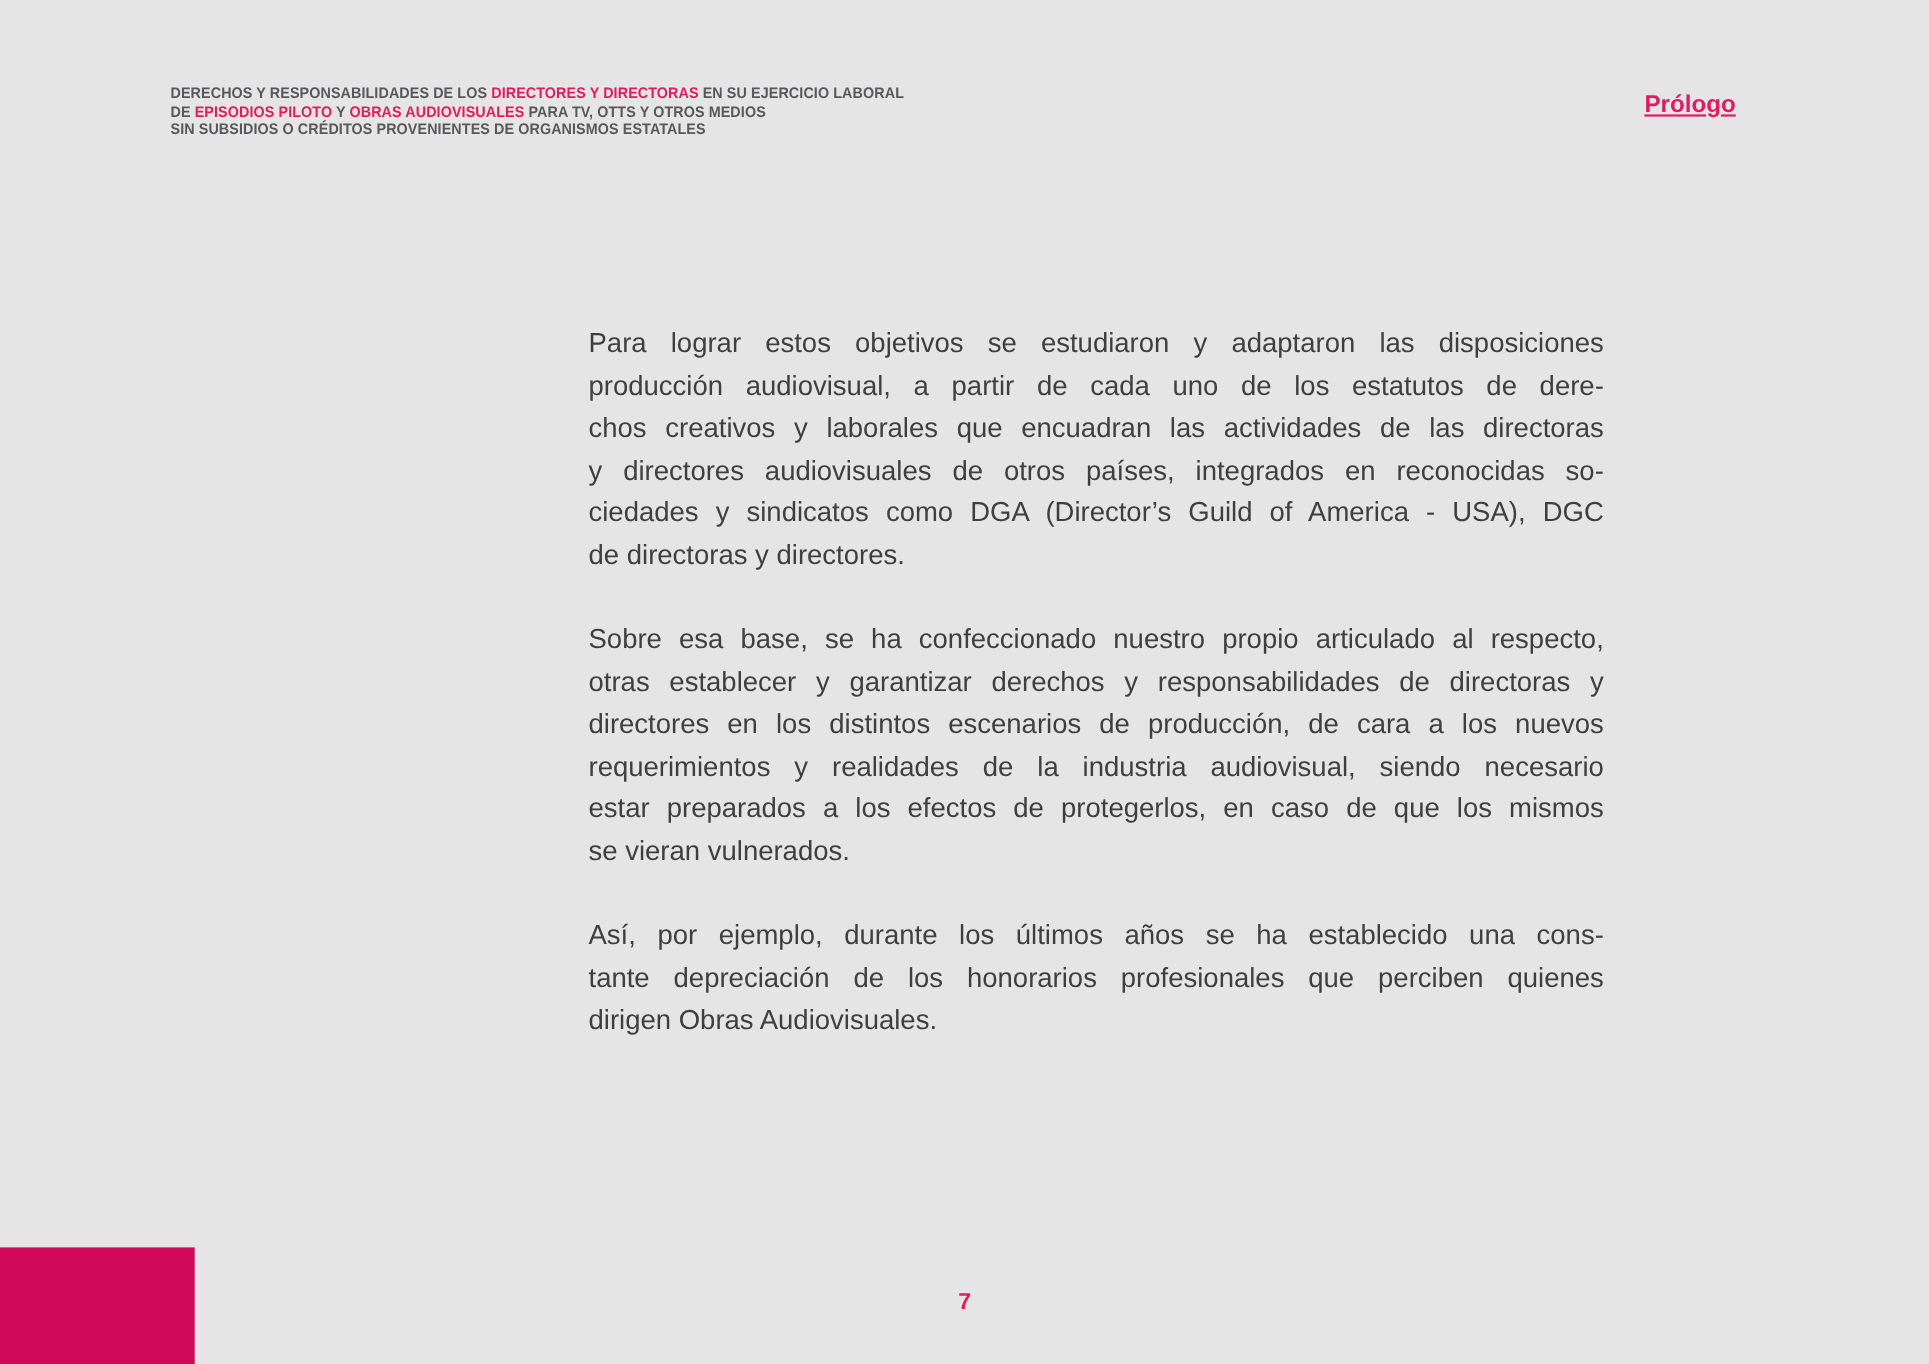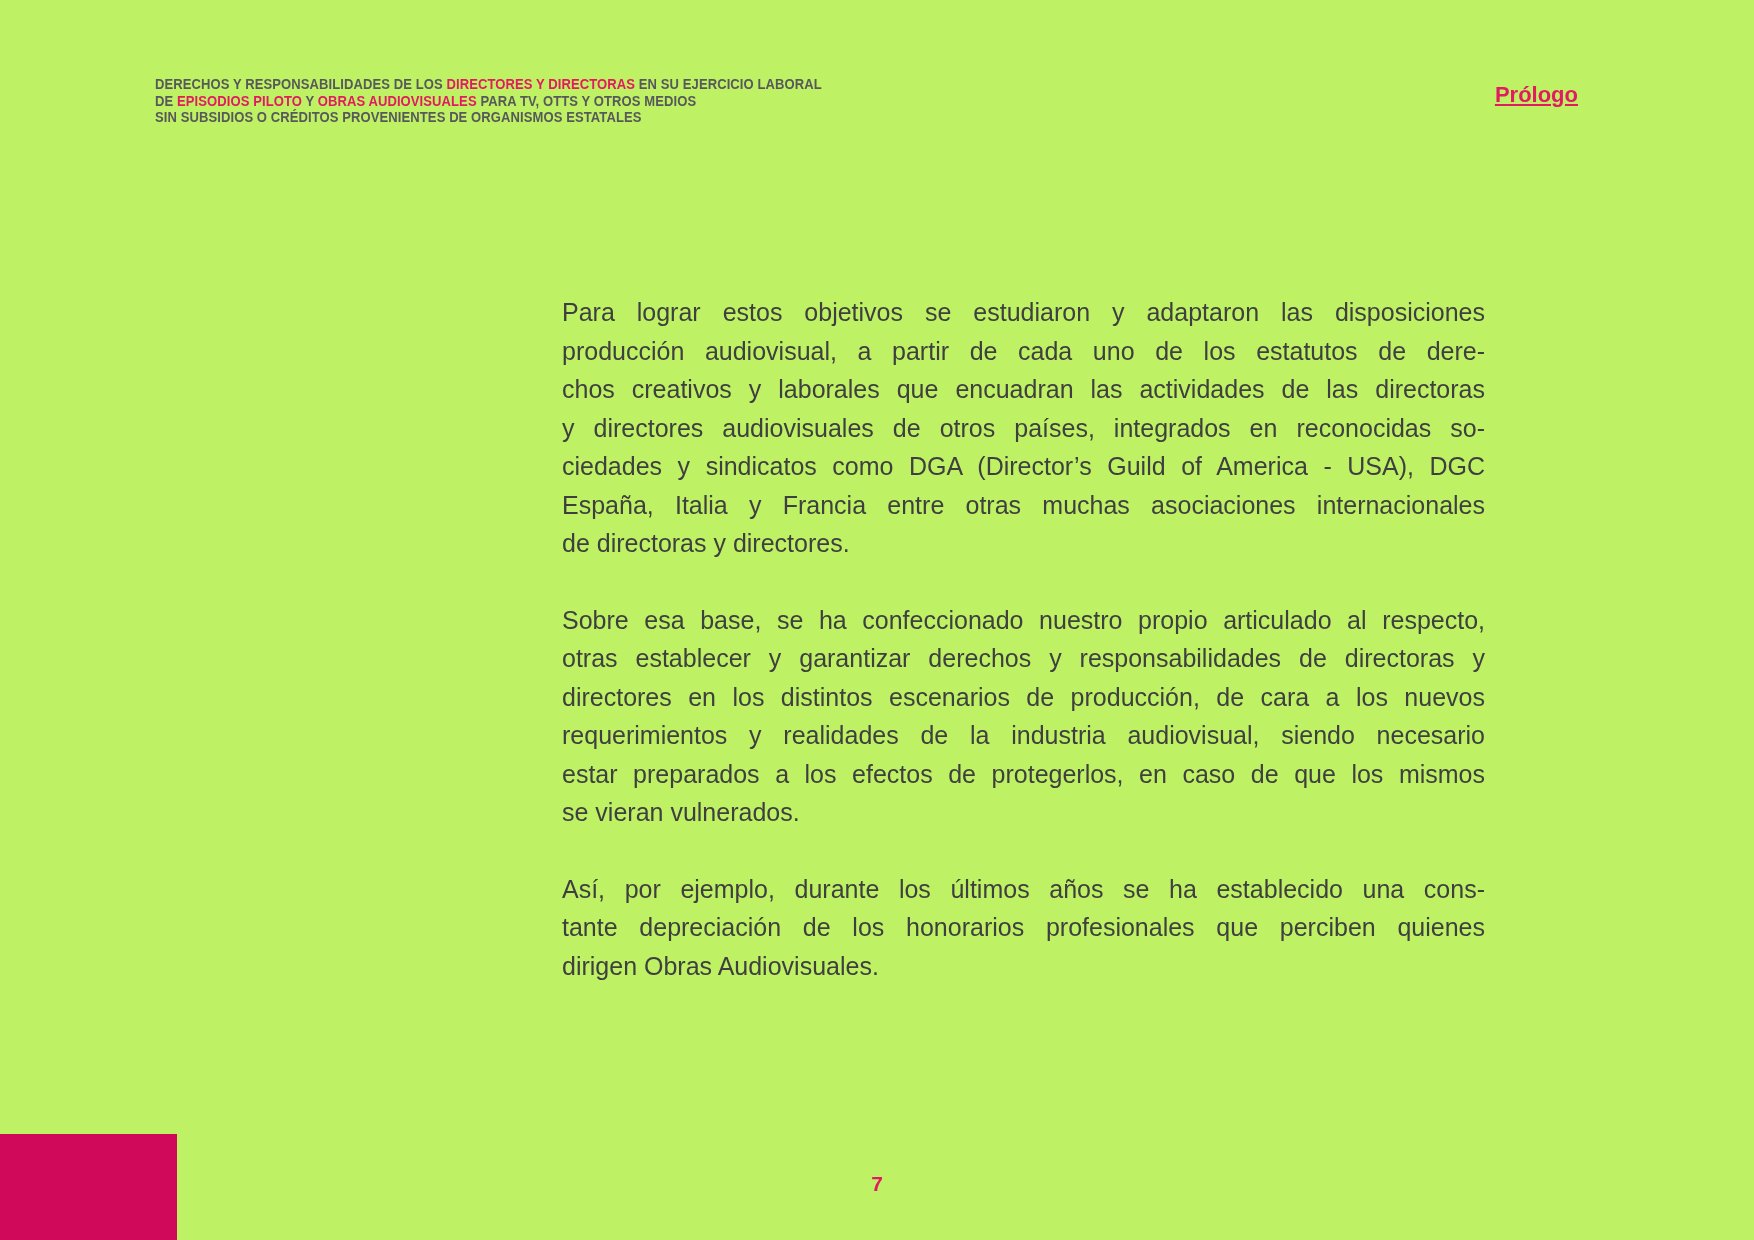--- a/index.html
+++ b/index.html
@@ -6,21 +6,21 @@
   body {
     width: 1754px; height: 1240px;
     background: #ffffff;
     font-family: "Liberation Sans", sans-serif;
     position: relative;
     overflow: hidden;
   }
   .page {
     position: absolute; inset: 0;
     width: 1754px; height: 1240px;
-    background: #bef264;
+    background: #e5e5e5;
   }
   
   .doc-header {
     position: absolute;
     left: 155px; top: 76px;
     color: #58585A;
     font-weight: 700;
     font-size: 14px;
     line-height: 16.5px;
     letter-spacing: 0.1px;
@@ -34,21 +34,21 @@
     top: 83px; right: 176px;
     color: #E21A5F;
     font-weight: 700;
     font-size: 22px;
     line-height: 24px;
     text-decoration: underline;
   }
   
   .body-col {
     position: absolute;
-    left: 562px; top: 255px;
+    left: 535px; top: 255px;
     width: 923px;
     color: #3F3F3F;
     font-size: 25px;
     line-height: 38.5px;
     font-weight: 400;
   }
   .para { margin: 0 0 38px 0; }
   .pline {
     text-align: justify;
     text-align-last: justify;
@@ -86,21 +86,20 @@
   <div class="section-label">Prólogo</div>
 
   <div class="body-col">
     <p class="para">
       </p>
       <div class="pline">Para lograr estos objetivos se estudiaron y adaptaron las disposiciones</div>
       <div class="pline">producción audiovisual, a partir de cada uno de los estatutos de dere-</div>
       <div class="pline">chos creativos y laborales que encuadran las actividades de las directoras</div>
       <div class="pline">y directores audiovisuales de otros países, integrados en reconocidas so-</div>
       <div class="pline">ciedades y sindicatos como DGA (Director’s Guild of America - USA), DGC</div>
-      <div class="pline">España, Italia y Francia entre otras muchas asociaciones internacionales</div>
       <div class="pline lastline">de directoras y directores.</div>
     <p></p>
     <p class="para">
       </p>
       <div class="pline">Sobre esa base, se ha confeccionado nuestro propio articulado al respecto,</div>
       <div class="pline">otras establecer y garantizar derechos y responsabilidades de directoras y</div>
       <div class="pline">directores en los distintos escenarios de producción, de cara a los nuevos</div>
       <div class="pline">requerimientos y realidades de la industria audiovisual, siendo necesario</div>
       <div class="pline">estar preparados a los efectos de protegerlos, en caso de que los mismos</div>
       <div class="pline lastline">se vieran vulnerados.</div>

